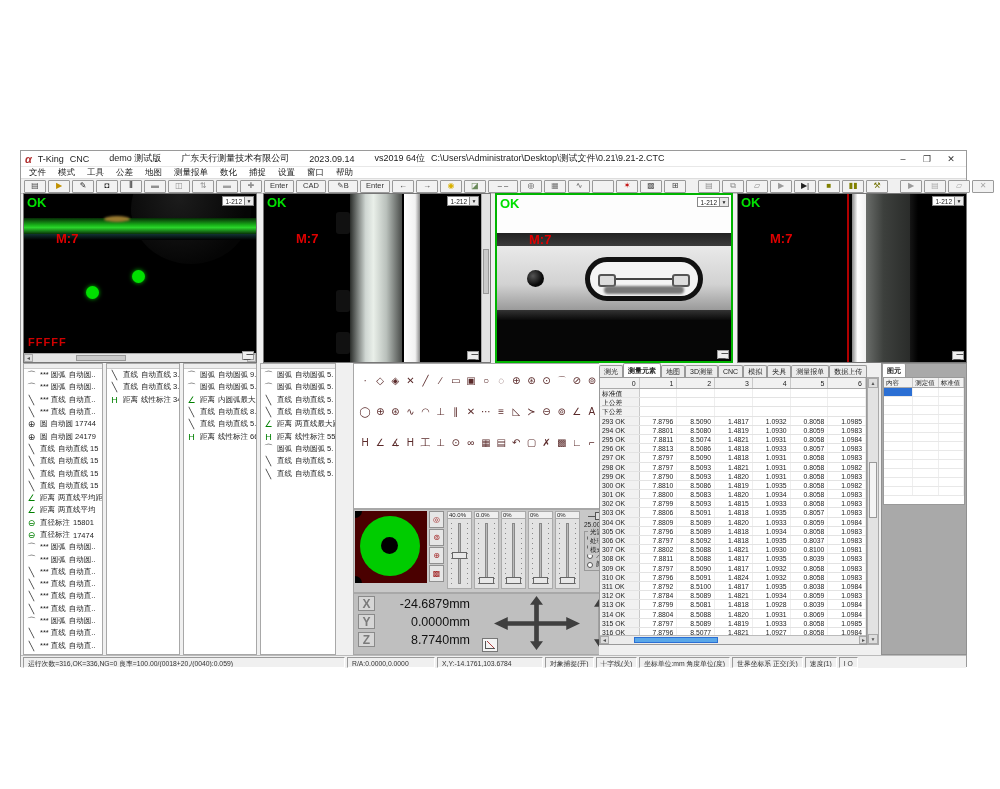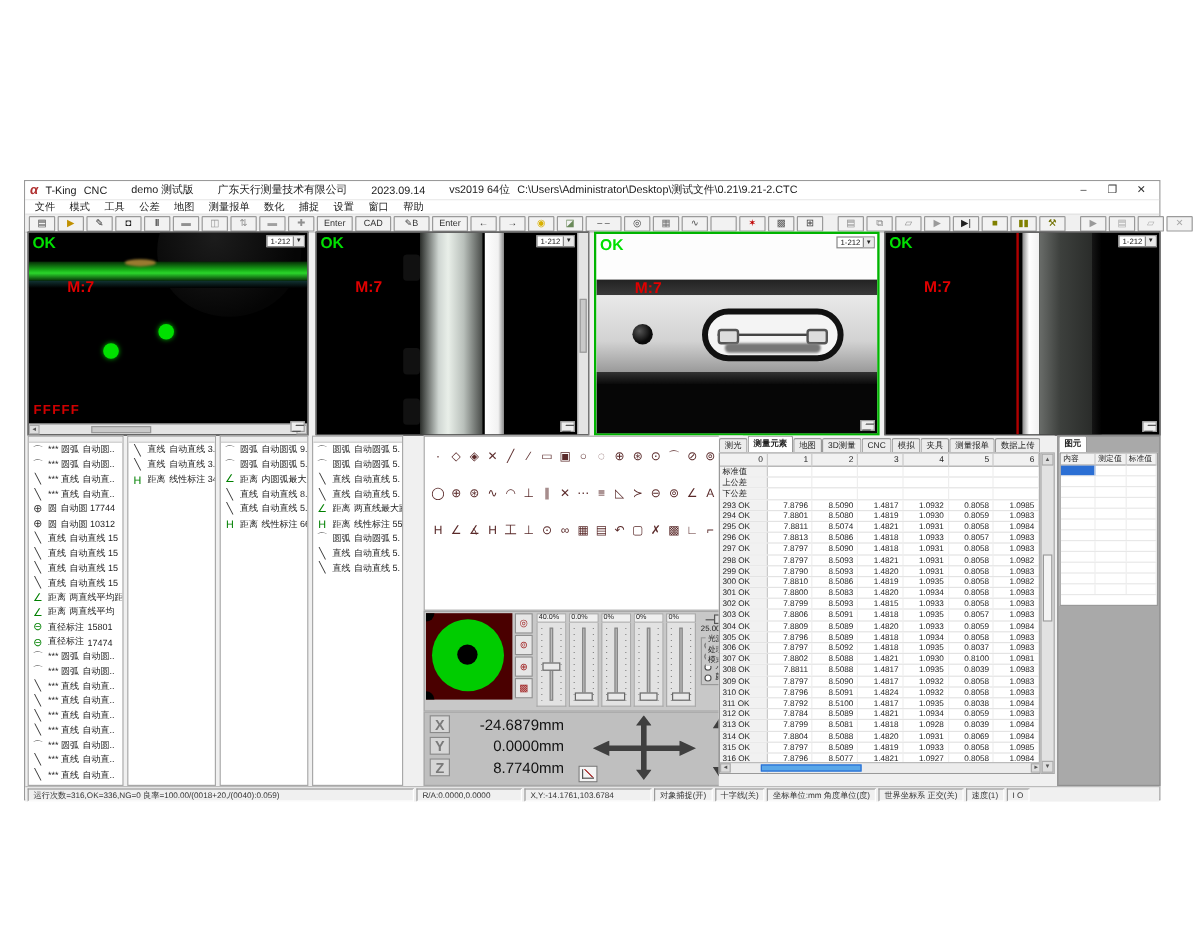--- a/index.html
+++ b/index.html
@@ -343,21 +343,21 @@
 
         <div class="fitem">
           <span class="ig" style="color: rgb(48, 48, 48);">⊕</span>
           <span class="nm">圆</span>
           <span class="sb">自动圆 17744</span>
         </div>
 
         <div class="fitem">
           <span class="ig" style="color: rgb(48, 48, 48);">⊕</span>
           <span class="nm">圆</span>
-          <span class="sb">自动圆 10312</span>
+          <span class="sb">自动圆 24179</span>
         </div>
 
         <div class="fitem">
           <span class="ig" style="color: rgb(48, 48, 48);">╲</span>
           <span class="nm">直线</span>
           <span class="sb">自动直线 15</span>
         </div>
 
         <div class="fitem">
           <span class="ig" style="color: rgb(48, 48, 48);">╲</span>

